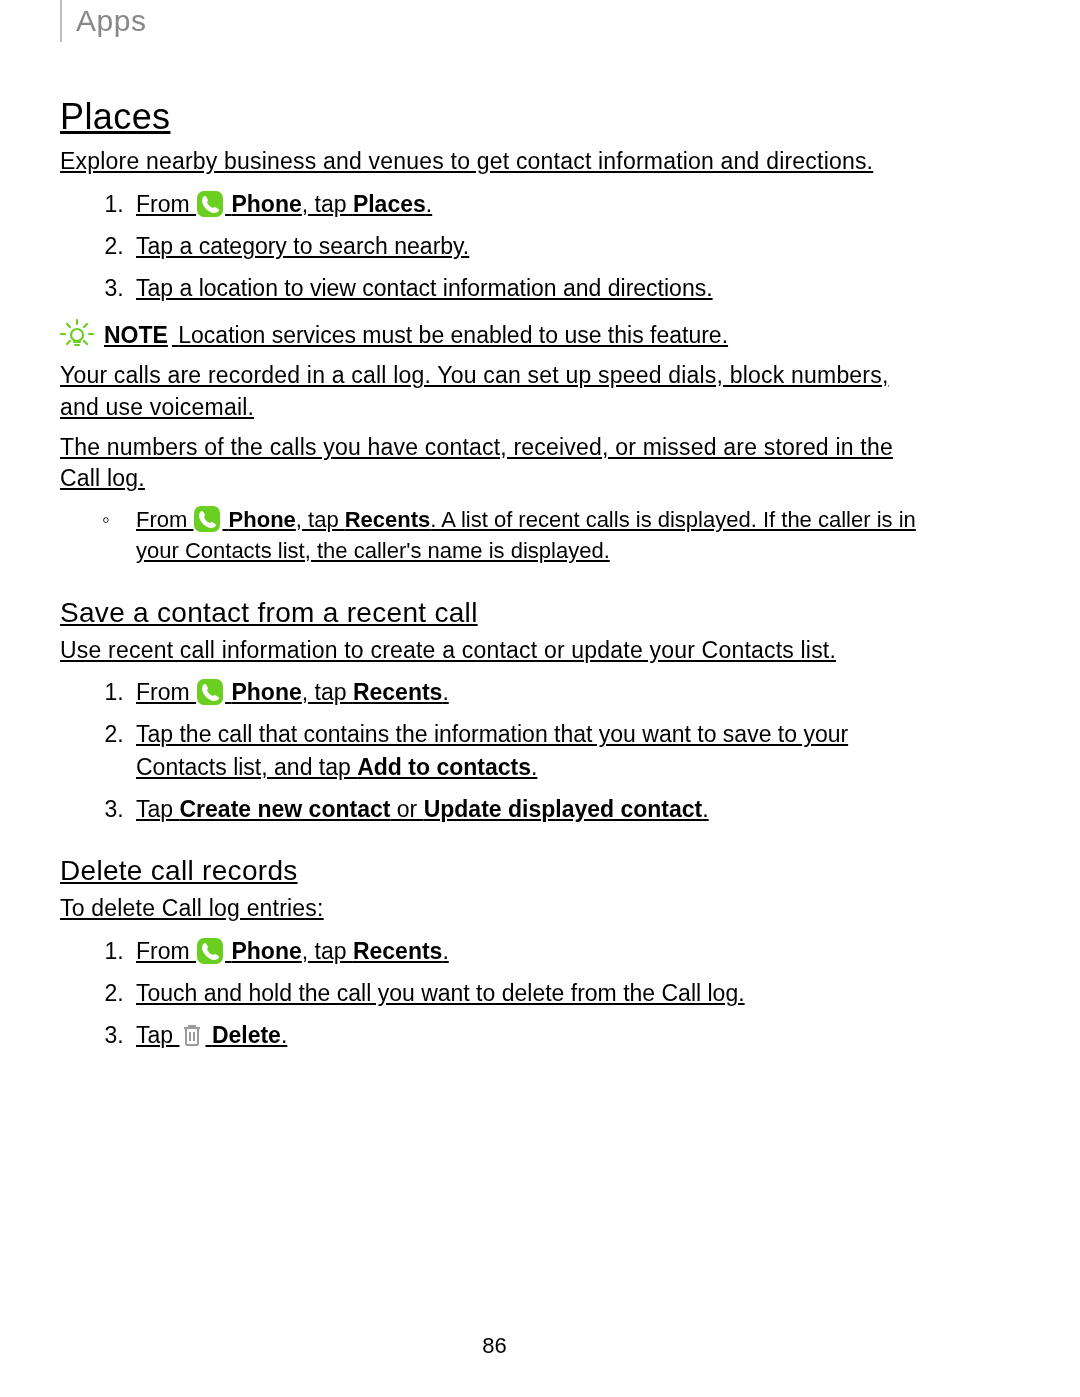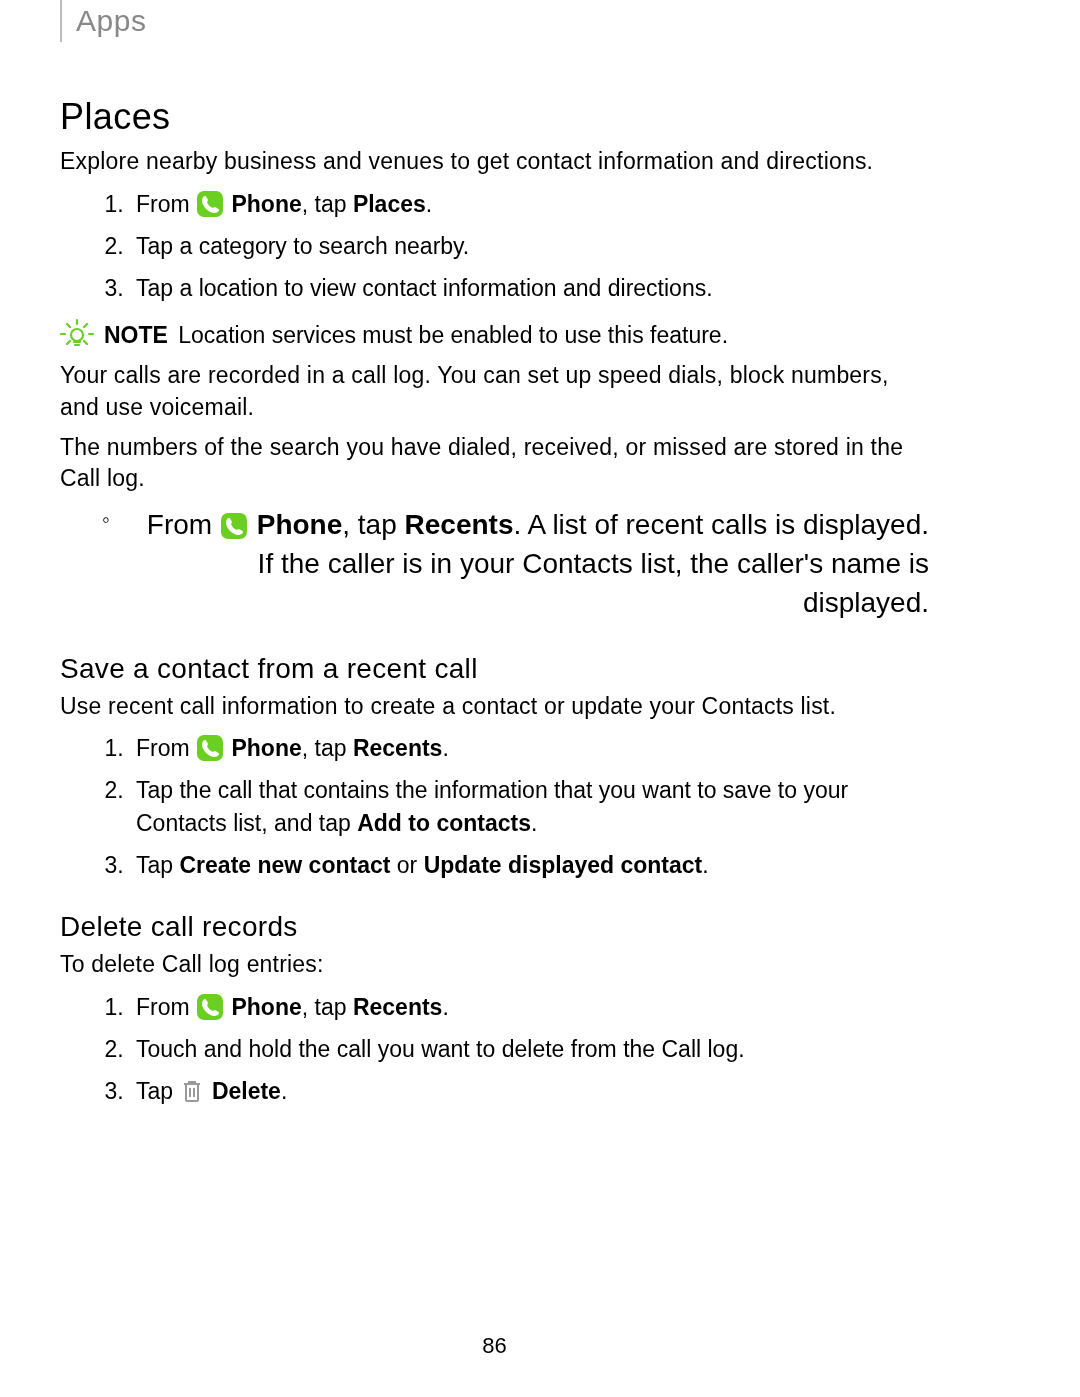--- a/index.html
+++ b/index.html
@@ -8,20 +8,21 @@
     width: 1080px; height: 1397px;
     background: #fff;
     font-family: "Segoe UI", "Helvetica Neue", Arial, sans-serif;
     color: #000;
   }
   .page {
     position: relative;
     width: 989px;
     height: 1397px;
     padding: 0 60px 0 60px;
+    text-decoration: underline;
   }
   .bc-wrap {
     padding-left: 0;
     margin-top: 0;
   }
   .breadcrumb {
     display: inline-block;
     border-left: 2px solid #bdbdbd;
     padding: 4px 0 4px 14px;
     margin: 0 0 10px 0;
@@ -55,22 +56,21 @@
   }
   ol > li {
     margin: 6px 0 10px 8px;
     padding-left: 6px;
     line-height: 1.4;
   }
   .bullet-list {
     list-style: none;
     margin: 10px 0 8px 0;
     padding-left: 42px;
-    font-size: 28px;
-    text-align: right;
+    font-size: 22px;
   }
   .bullet-list > li {
     position: relative;
     padding-left: 34px;
     margin: 6px 0 10px 0;
     line-height: 1.4;
   }
   .bullet-list > li::before {
     content: "◦";
     position: absolute;
@@ -164,21 +164,21 @@
       </svg>
     </span>
     <div class="note-text">
       <span class="note-label">NOTE</span>
       <span>Location services must be enabled to use this feature.</span>
     </div>
   </div>
 
   <p>Your calls are recorded in a call log. You can set up speed dials, block numbers, and use voicemail.</p>
 
-  <p>The numbers of the search you have dialed, received, or missed are stored in the Call log.</p>
+  <p>The numbers of the calls you have contact, received, or missed are stored in the Call log.</p>
   <ul class="bullet-list">
     <li>
       <span>From </span>
       <span class="phone-icon">
         <svg viewBox="0 0 26 26">
             <path d="M8 5c1 0 2 2 3 4 0 1-1 2-1 2 1 3 3 5 6 6 0 0 1-1 2-1 2 1 4 2 4 3 0 2-3 3-5 3-5 0-12-7-12-12 0-2 1-5 3-5z"></path>
           </svg>
       </span>
       <b>Phone</b><span>, tap </span><b>Recents</b><span>. A list of recent calls is displayed. If the caller is in your Contacts list, the caller's name is displayed.</span>
     </li>

